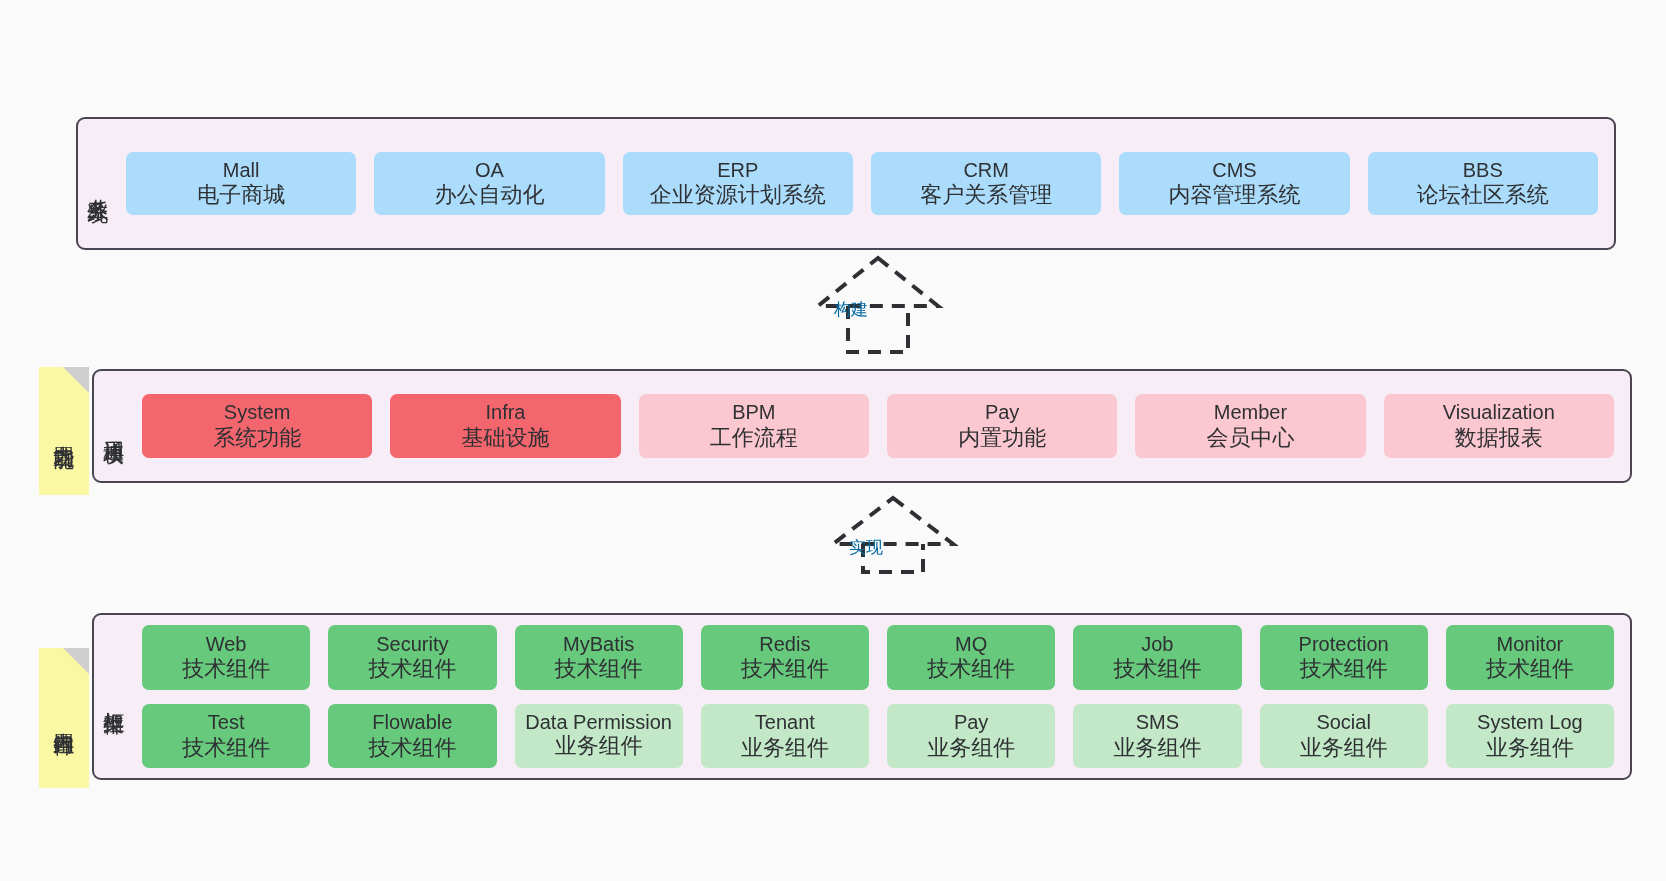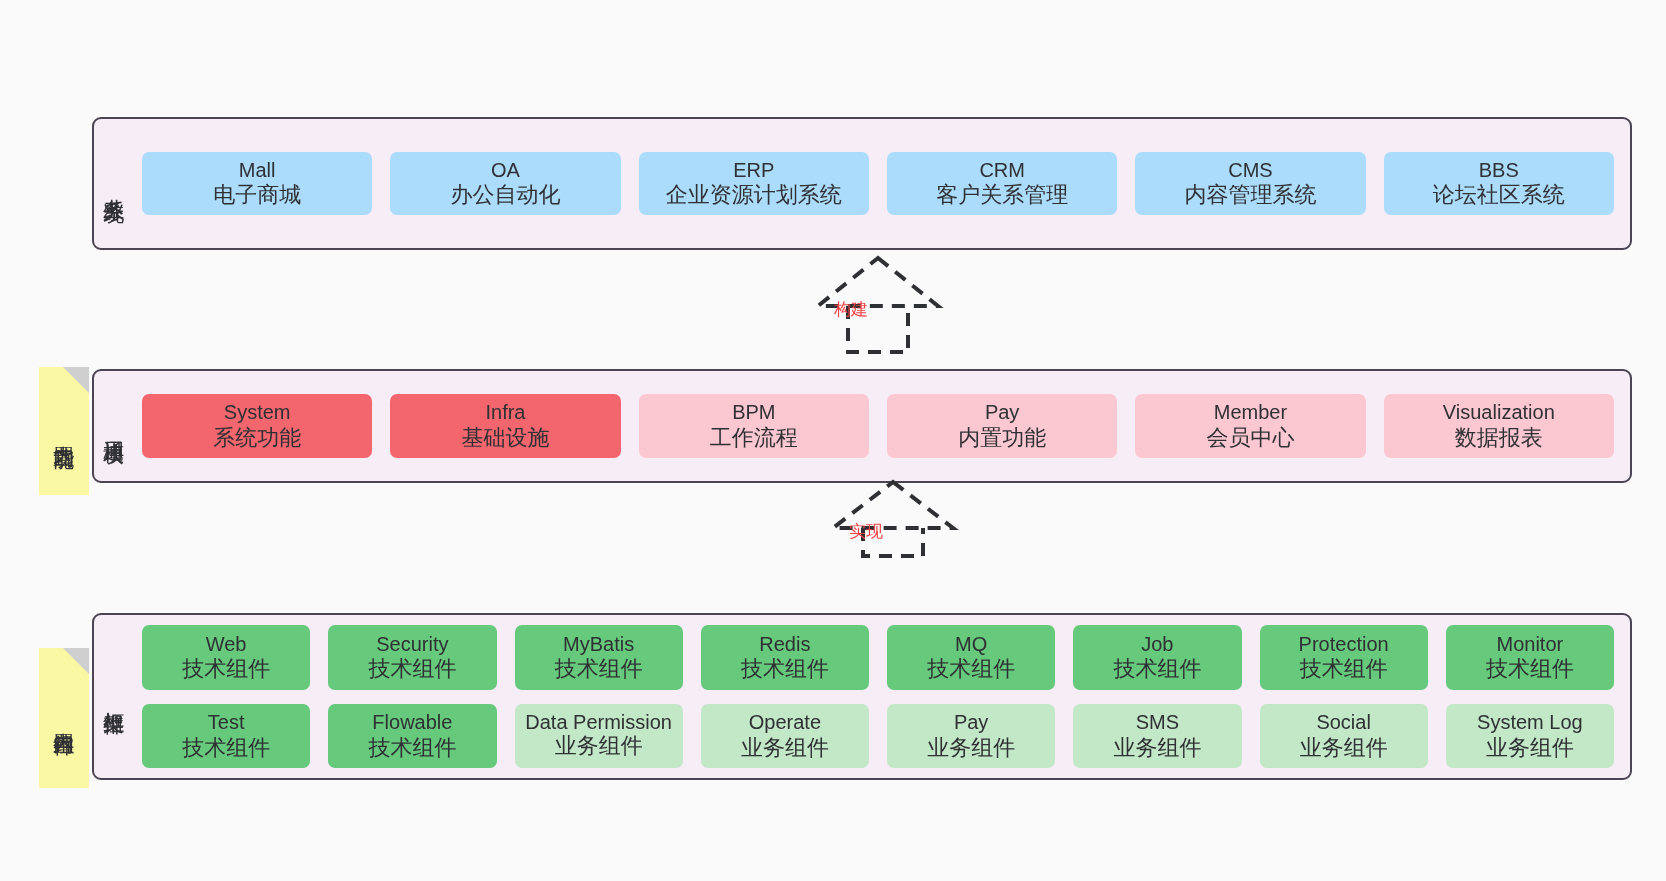--- a/index.html
+++ b/index.html
@@ -89,31 +89,31 @@
     width: 0; height: 0;
     border-top: 26px solid #cfcfcf;
     border-left: 26px solid transparent;
   }
 
   
   .connector { position: absolute; z-index: 3; }
   .conn-label {
     position: absolute;
     font-size: 17px;
-    color: #ef4444;
+    color: #0369a1;
     background: transparent;
     white-space: nowrap;
   }
 </style>
 </head>
 <body>
 
 <div class="canvas">
 
-  <div class="layer" style="left:92px; top:117px; width:1540px; height:133px;">
+  <div class="layer" style="left:76px; top:117px; width:1540px; height:133px;">
     <div class="layer-label">业务系统</div>
     <div class="layer-body">
       <div class="row">
         <div class="cell c-blue">
           <span class="t1">Mall</span>
           <span class="t2">电子商城</span>
         </div>
         <div class="cell c-blue">
           <span class="t1">OA</span>
           <span class="t2">办公自动化</span>
@@ -178,21 +178,21 @@
         </div>
       </div>
     </div>
   </div>
 
   <div class="note" style="left:39px; top:367px; width:50px; height:128px;">
     <span class="fold"></span>
     <span>内置功能</span>
   </div>
 
-  <div class="connector" style="left:805px; top:476px; width:160px; height:85px;">
+  <div class="connector" style="left:805px; top:492px; width:160px; height:85px;">
     <svg width="160" height="85" viewBox="0 0 160 85">
       <path d="M 88 6 L 148 52 L 28 52 Z" fill="none" stroke="#2f3033" stroke-width="4" stroke-dasharray="13 9" stroke-linecap="butt"></path>
       <path d="M 58 52 L 58 80 L 118 80 L 118 52" fill="none" stroke="#2f3033" stroke-width="4" stroke-dasharray="13 9"></path>
     </svg>
     <span class="conn-label" style="left:44px; top:44px;">实现</span>
   </div>
 
   <div class="layer" style="left:92px; top:613px; width:1540px; height:167px;">
     <div class="layer-label">框架组件</div>
     <div class="layer-body">
@@ -239,21 +239,21 @@
         </div>
         <div class="cell c-green">
           <span class="t1">Flowable</span>
           <span class="t2">技术组件</span>
         </div>
         <div class="cell c-lightgreen">
           <span class="t1" style="line-height:1.05;">Data Permission</span>
           <span class="t2">业务组件</span>
         </div>
         <div class="cell c-lightgreen">
-          <span class="t1">Operate</span>
+          <span class="t1">Tenant</span>
           <span class="t2">业务组件</span>
         </div>
         <div class="cell c-lightgreen">
           <span class="t1">Pay</span>
           <span class="t2">业务组件</span>
         </div>
         <div class="cell c-lightgreen">
           <span class="t1">SMS</span>
           <span class="t2">业务组件</span>
         </div>

